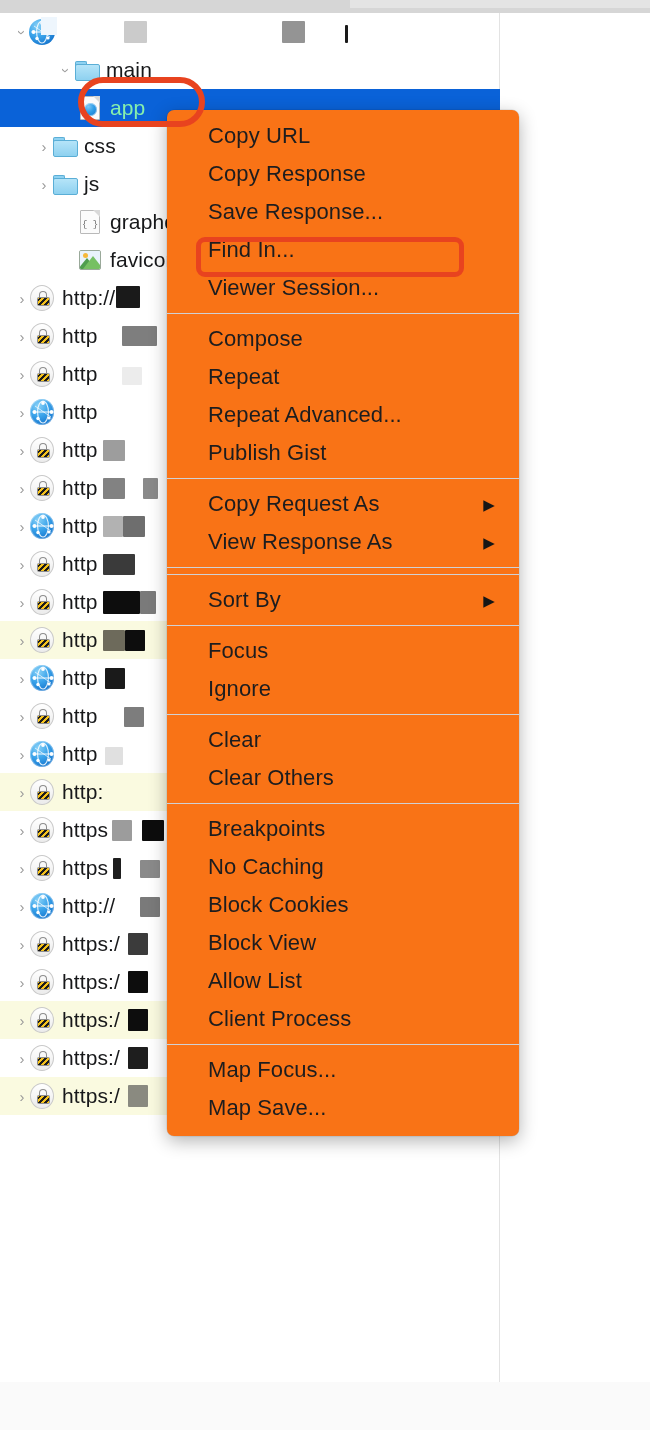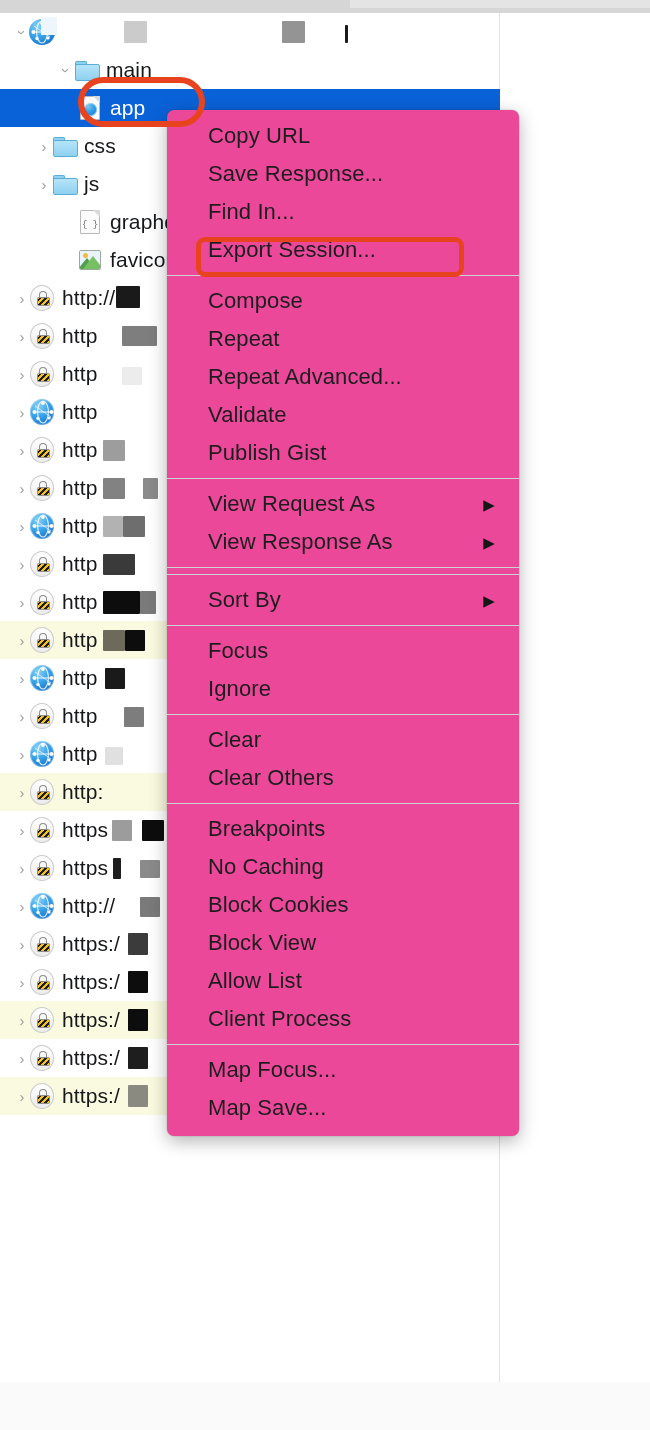--- a/index.html
+++ b/index.html
@@ -71,21 +71,21 @@
     display: flex;
     align-items: center;
     justify-content: center;
   }
   .row-label {
     font-size: 21px;
     color: #17181a;
     white-space: nowrap;
     letter-spacing: .1px;
   }
-  .row.selected .row-label { color: #ffffff; }
+  .row.selected .row-label { color: #86efac; }
 
   
   .ind-0 { padding-left: 0px; }
   .ind-1 { padding-left: 22px; }
   .ind-2 { padding-left: 48px; }
 
   
   .redact {
     position: absolute;
     border-radius: 1px;
@@ -229,21 +229,21 @@
     );
     border: 1px solid #8d8d8d;
   }
 
   
   .menu {
     position: absolute;
     left: 167px;
     top: 110px;
     width: 352px;
-    background: #ec4899;
+    background: #f97316;
     border-radius: 7px;
     box-shadow: 0 5px 18px rgba(0,0,0,.30), 0 0 0 .5px rgba(0,0,0,.12);
     padding: 7px 0 9px 0;
     z-index: 30;
   }
   .menu-item {
     height: 38px;
     display: flex;
     align-items: center;
     padding: 0 14px 0 41px;
@@ -677,47 +677,47 @@
         <span class="row-label">https:/</span>
         <span class="redact" style="left: 128px; top: 8px; width: 20px; height: 22px; background: rgb(138, 138, 128);"></span>
       </div>
     </div>
 
   <div class="menu" id="context-menu">
       <div class="menu-item">
         <span>Copy URL</span>
       </div>
       <div class="menu-item">
+        <span>Copy Response</span>
+      </div>
+      <div class="menu-item">
         <span>Save Response...</span>
       </div>
       <div class="menu-item">
         <span>Find In...</span>
       </div>
       <div class="menu-item">
-        <span>Export Session...</span>
+        <span>Viewer Session...</span>
       </div>
       <div class="menu-sep"></div>
       <div class="menu-item">
         <span>Compose</span>
       </div>
       <div class="menu-item">
         <span>Repeat</span>
       </div>
       <div class="menu-item">
         <span>Repeat Advanced...</span>
       </div>
       <div class="menu-item">
-        <span>Validate</span>
-      </div>
-      <div class="menu-item">
         <span>Publish Gist</span>
       </div>
       <div class="menu-sep"></div>
       <div class="menu-item">
-        <span>View Request As</span>
+        <span>Copy Request As</span>
         <span class="sub-arrow">▶</span>
       </div>
       <div class="menu-item">
         <span>View Response As</span>
         <span class="sub-arrow">▶</span>
       </div>
       <div class="menu-sep"></div>
       <div class="menu-sep"></div>
       <div class="menu-item">
         <span>Sort By</span>

